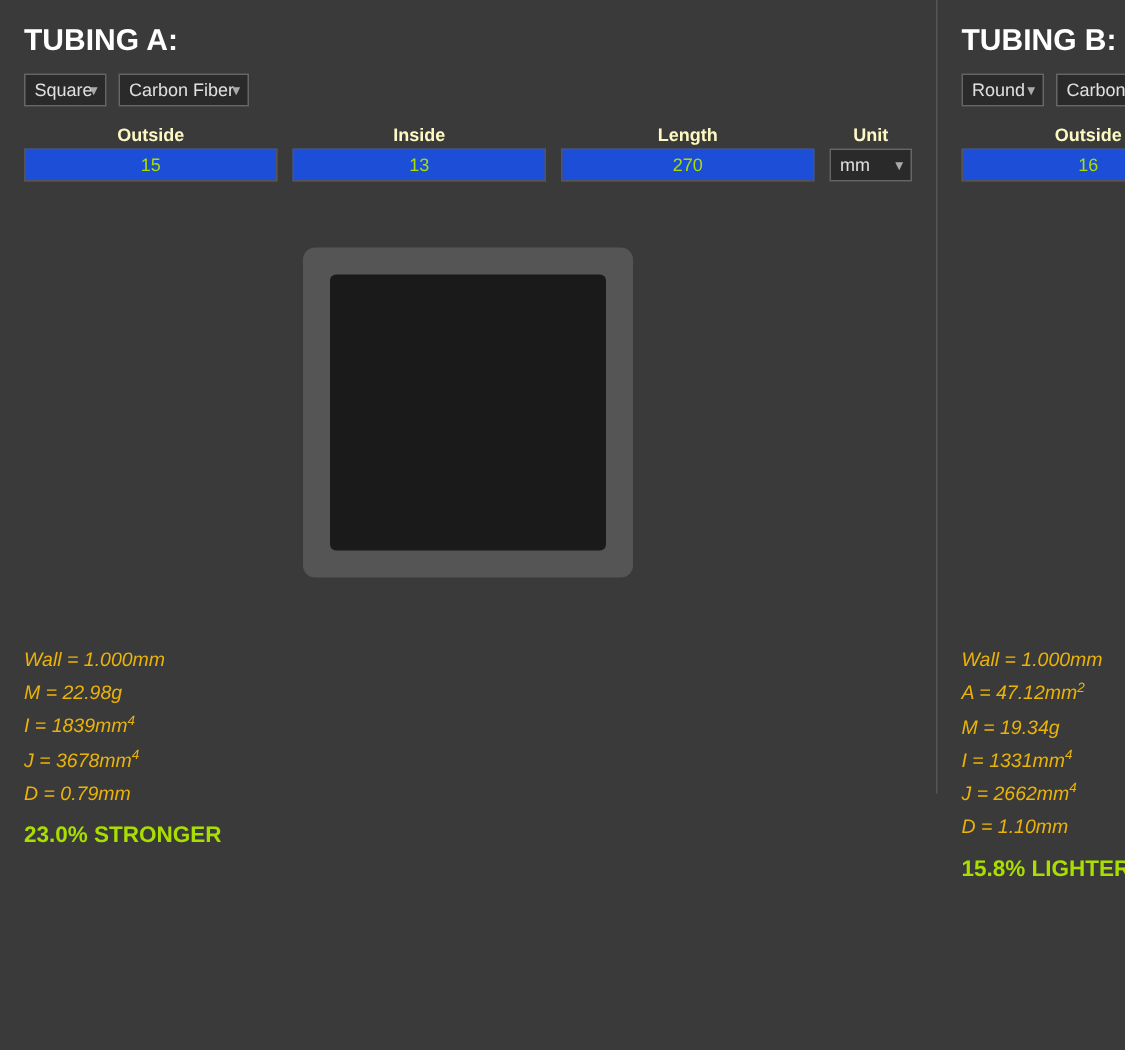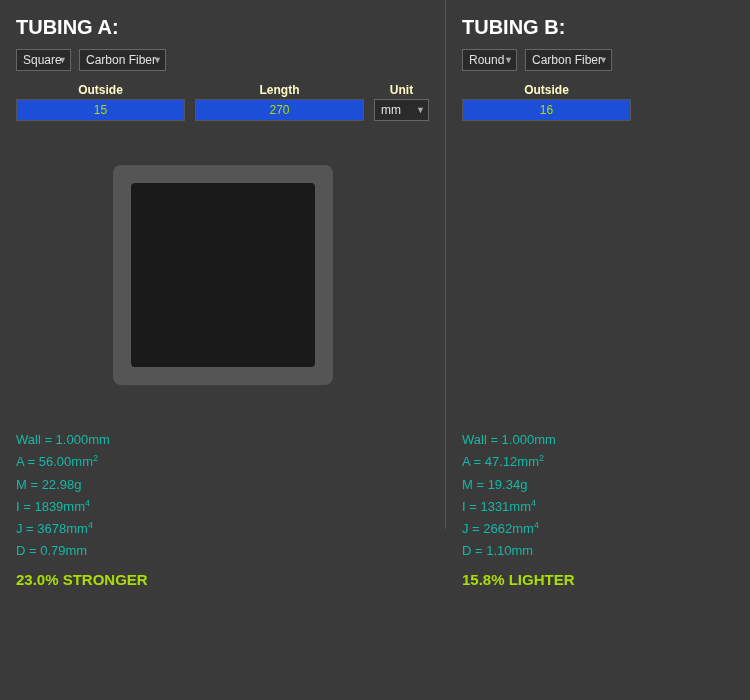--- a/index.html
+++ b/index.html
@@ -113,21 +113,22 @@
     .square-inner {
       width: 100%;
       height: 100%;
       background-color: #1a1a1a;
       border-radius: 4px;
     }
     .stats-list {
       list-style: none;
       line-height: 1.7;
       font-size: 13px;
-      color: #14b8a6;
+      color: #eab308;
+      font-style: italic;
     }
     .highlight-green {
       color: #aadd00;
       font-weight: bold;
       font-size: 15px;
       margin-top: 8px;
     }
     .unit-select-wrapper {
       position: relative;
       display: inline-block;
@@ -175,20 +176,24 @@
         </select>
       </div>
     </div>
 
     <div class="fields-row">
       <div class="field-group">
         <span class="field-label">Outside</span>
         <input class="field-value" type="text" value="15" style="">
       </div>
       <div class="field-group">
+        <span class="field-label">Inside</span>
+        <input class="field-value" type="text" value="13" style="">
+      </div>
+      <div class="field-group">
         <span class="field-label">Length</span>
         <input class="field-value" type="text" value="270" style="">
       </div>
       <div class="field-group">
         <span class="field-label">Unit</span>
         <div class="unit-select-wrapper">
           <select>
             <option>mm</option>
             <option>in</option>
             <option>cm</option>
@@ -198,21 +203,20 @@
     </div>
 
     <div class="shape-display">
       <div class="square-shape">
         <div class="square-inner"></div>
       </div>
     </div>
 
     <ul class="stats-list">
       <li><span>Wall = 1.000mm</span></li>
-      <li><span>A = 56.00mm</span><sup>2</sup></li>
       <li><span>M = 22.98g</span></li>
       <li><span>I = 1839mm</span><sup>4</sup></li>
       <li><span>J = 3678mm</span><sup>4</sup></li>
       <li><span>D = 0.79mm</span></li>
     </ul>
     <div class="highlight-green">23.0% STRONGER</div>
   </div>
 
   <div class="panel">
     <div class="panel-title">TUBING B:</div>

